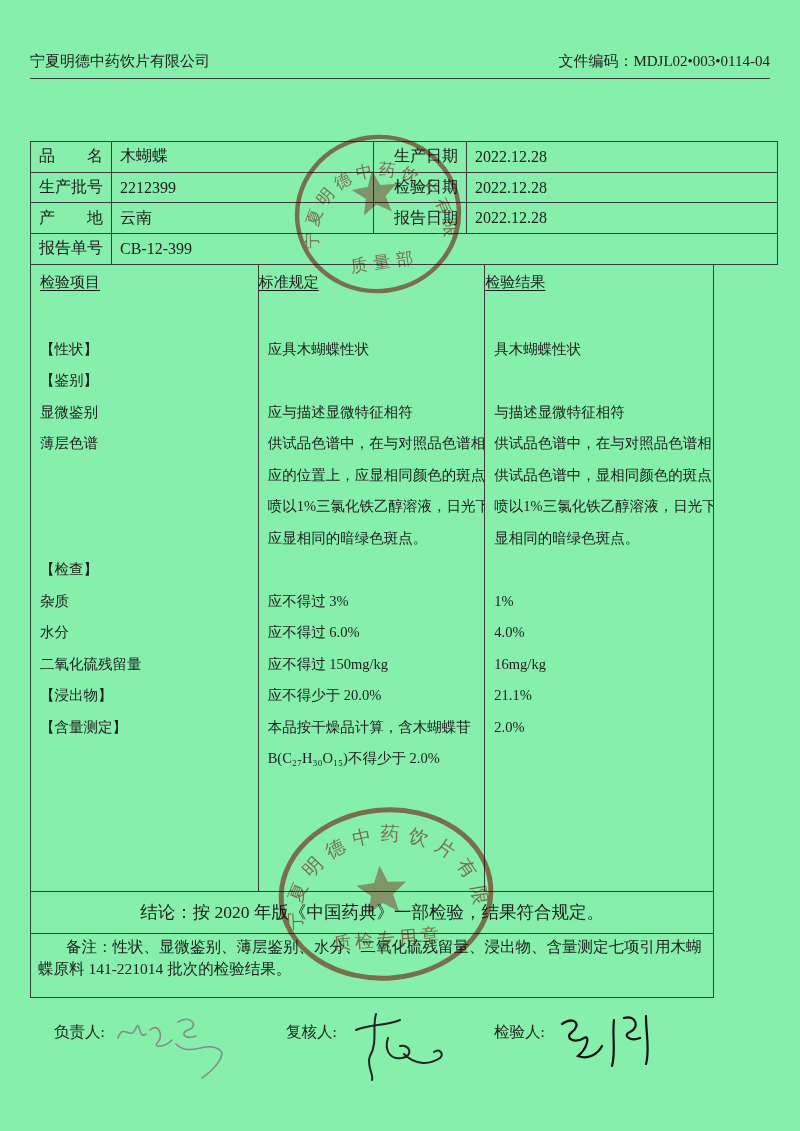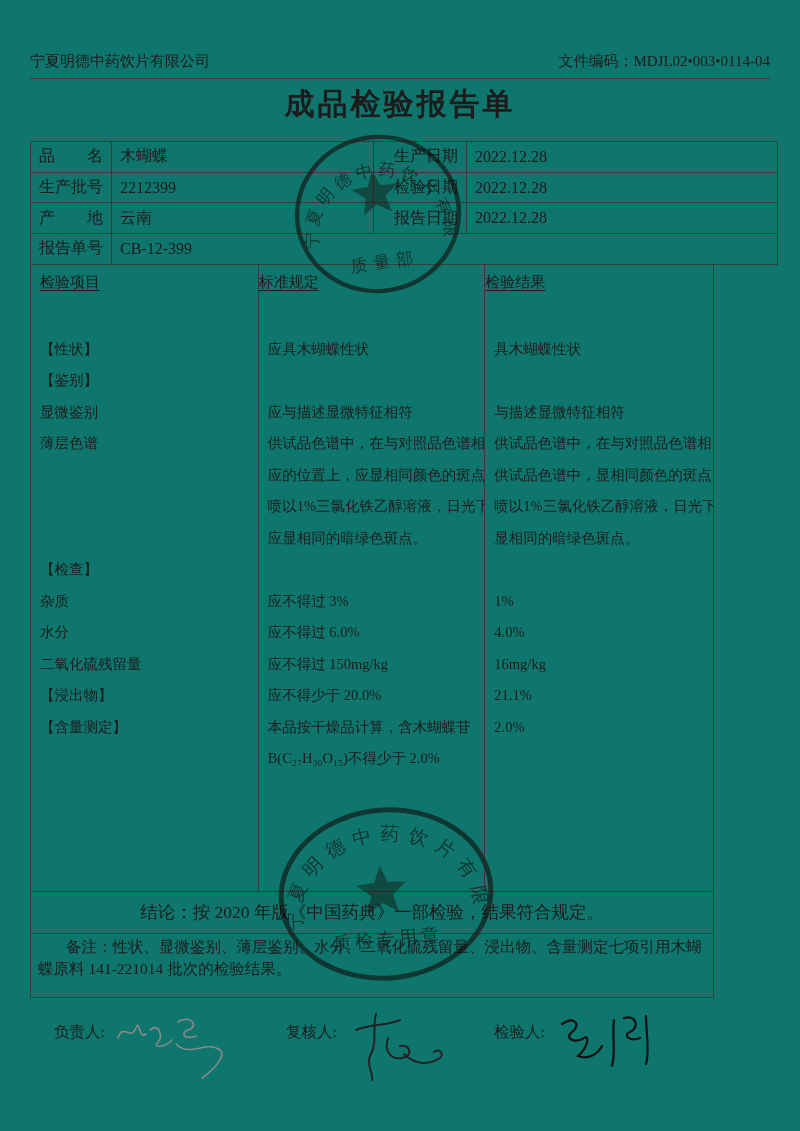--- a/index.html
+++ b/index.html
@@ -1,18 +1,18 @@
 <!DOCTYPE html>
 <html><head>
 <meta charset="utf-8">
 <style>
   * { margin:0; padding:0; box-sizing:border-box; }
   html,body { background:#ffffff; }
   .page {
-    position:relative; width:800px; height:1131px; background:#0f766e;
+    position:relative; width:800px; height:1131px; background:#86efac;
     font-family:"Liberation Serif","DejaVu Serif",serif; color:#1c1c1c;
     overflow:hidden;
   }
   
   .doc-header {
     position:absolute; left:30px; top:52px; width:740px;
     display:flex; justify-content:space-between; align-items:flex-end;
     border-bottom:1.5px solid #3a3a3a; padding-bottom:7px; font-size:15px;
   }
   .doc-title {
@@ -67,21 +67,20 @@
 </head>
 <body>
 
 <div class="page">
 
   <div class="doc-header">
     <span>宁夏明德中药饮片有限公司</span>
     <span><span>文件编码：</span><span>MDJL02•003•0114-04</span></span>
   </div>
 
-  <div class="doc-title">成品检验报告单</div>
 
   <table class="info">
     <tbody>
         <tr>
       <td class="w-label">品　　名</td>
       <td class="w-value">木蝴蝶</td>
       <td class="w-dlabel">生产日期</td>
       <td class="w-dvalue">2022.12.28</td>
     </tr>
     <tr>

